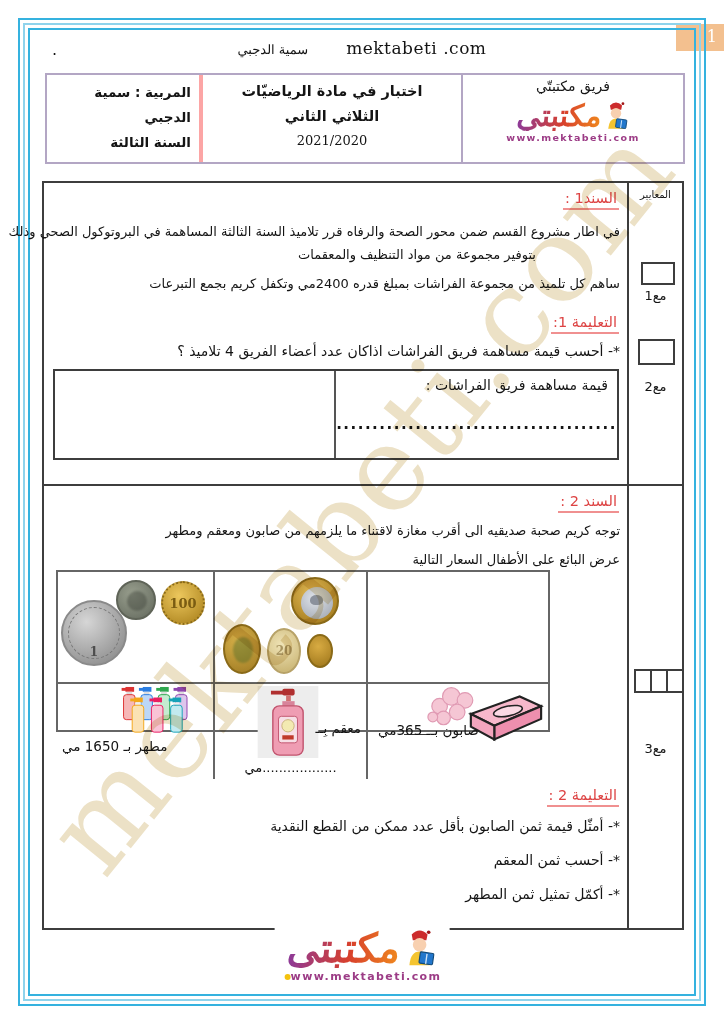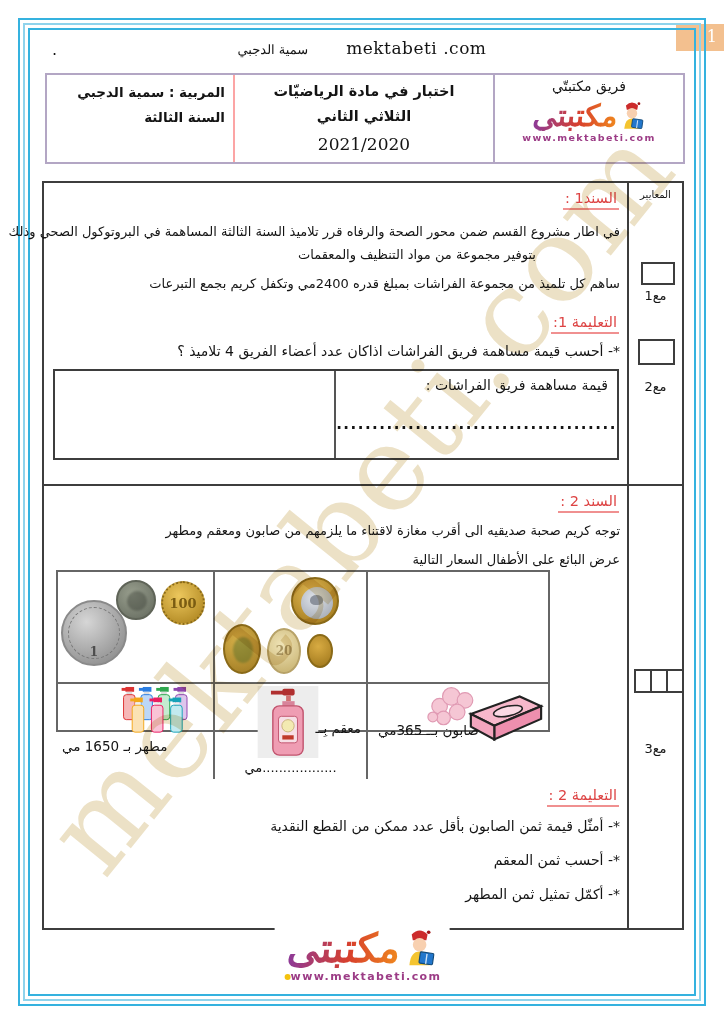--- a/index.html
+++ b/index.html
@@ -16,23 +16,23 @@
   .badge span{position:absolute;right:7px;top:3px;color:#fff;font-size:16px;font-family:"DejaVu Serif",serif;}
 
   .topline{left:0;right:0;top:38px;display:flex;justify-content:center;gap:38px;align-items:baseline;z-index:3;}
   .topnote{font-size:13px;font-family:"DejaVu Serif",serif;}
   .topsite{font-size:17px;font-family:"DejaVu Serif",serif;letter-spacing:.5px;}
   .straydot{left:52px;top:40px;font-size:16px;z-index:3;}
 
   
   .htable{left:45px;top:73px;width:636px;height:87px;border:2px solid #b3a6c4;display:flex;z-index:3;background:#fff;}
   .hcell{position:relative;box-sizing:border-box;}
-  .hc-left{width:188px;border-right:2px solid #fca5a5;padding:5px 8px;direction:rtl;font-weight:bold;font-size:13.5px;line-height:1.85;}
+  .hc-left{width:156px;border-right:4px solid #fca5a5;padding:5px 8px;direction:rtl;font-weight:bold;font-size:13.5px;line-height:1.85;}
   .hc-mid{width:258px;text-align:center;padding-top:4px;font-weight:bold;font-size:14.5px;line-height:1.75;direction:rtl;}
-  .hc-mid .year{font-family:"DejaVu Serif",serif;font-weight:normal;font-size:17px;direction:ltr;}
+  .hc-mid .year{font-family:"DejaVu Serif",serif;font-weight:normal;font-size:13px;direction:ltr;}
   .hc-right{flex:1;border-left:2px solid #b3a6c4;}
   .team{position:absolute;top:3px;left:0;right:0;text-align:center;font-weight:normal;font-size:14px;direction:rtl;}
 
   
   .logo{display:flex;align-items:flex-end;justify-content:center;gap:2px;}
   .logo-text{font-weight:bold;font-family:"DejaVu Serif",serif;
       background:linear-gradient(90deg,#8b3a9b 0%,#d8402c 55%,#f0891e 100%);
       -webkit-background-clip:text;background-clip:text;color:transparent;transform:skewX(-6deg);line-height:1;}
   .logo-sm .logo-text{font-size:30px;}
   .logo-url{font-size:9.5px;font-weight:bold;color:#9c3c86;letter-spacing:1.4px;text-align:center;}

